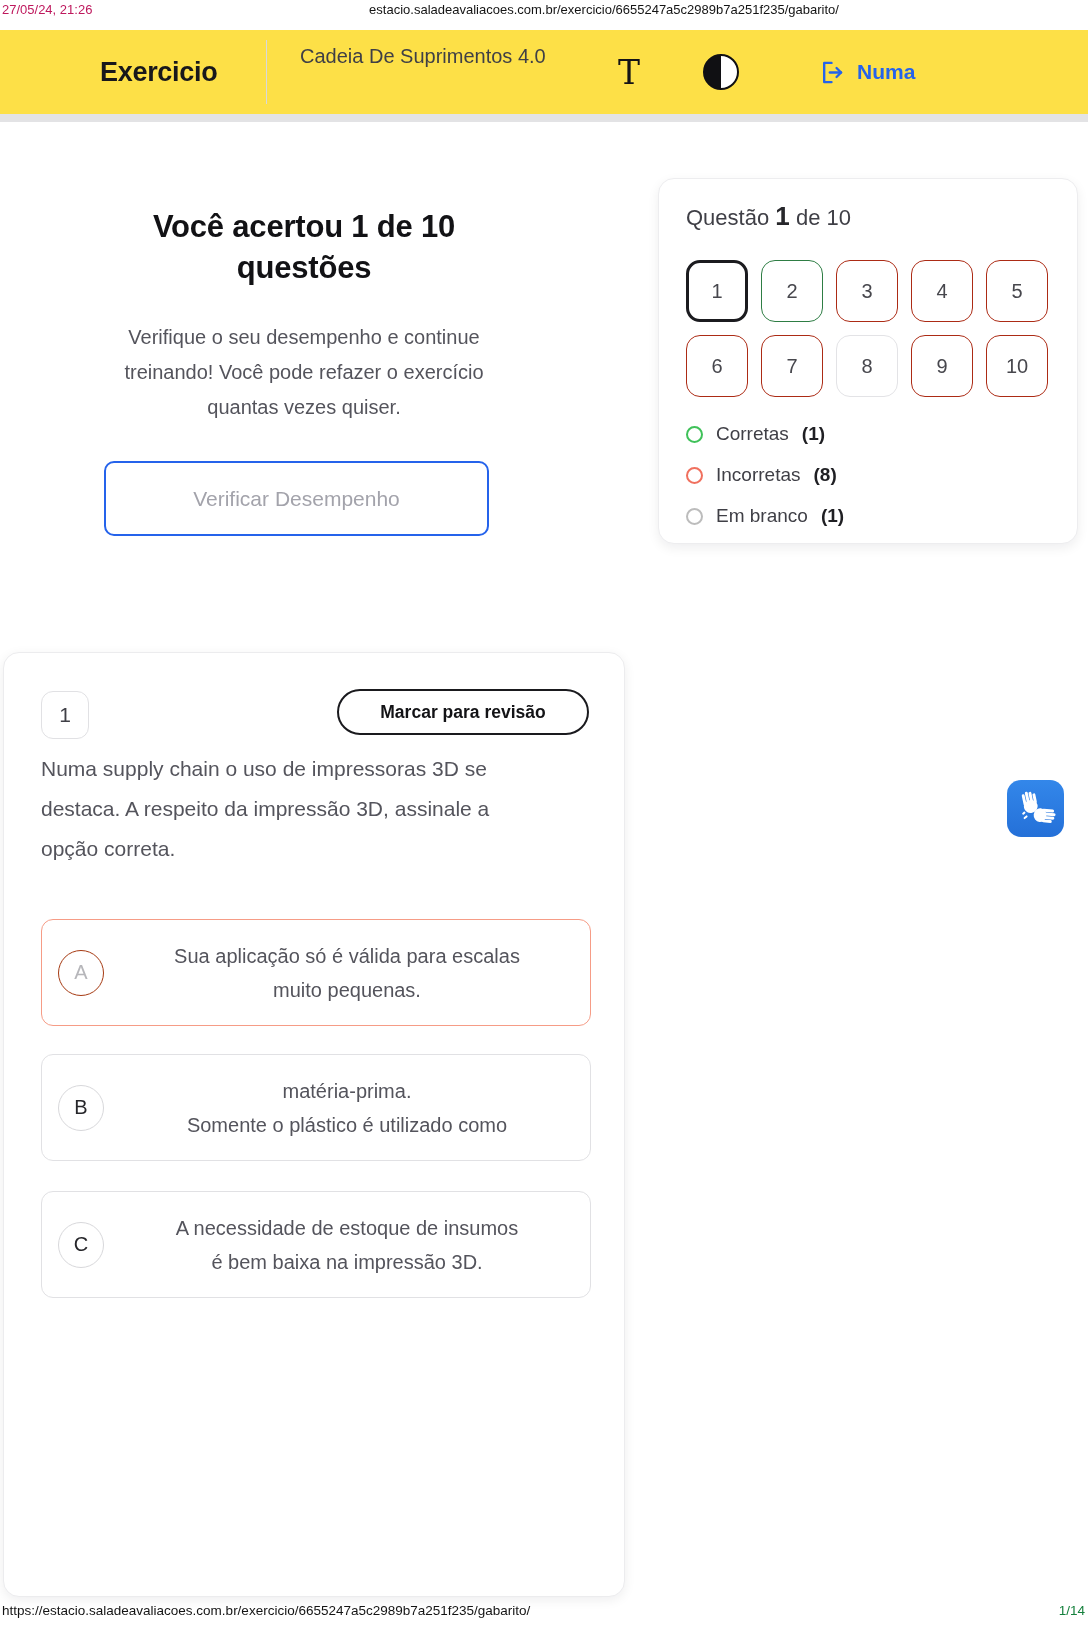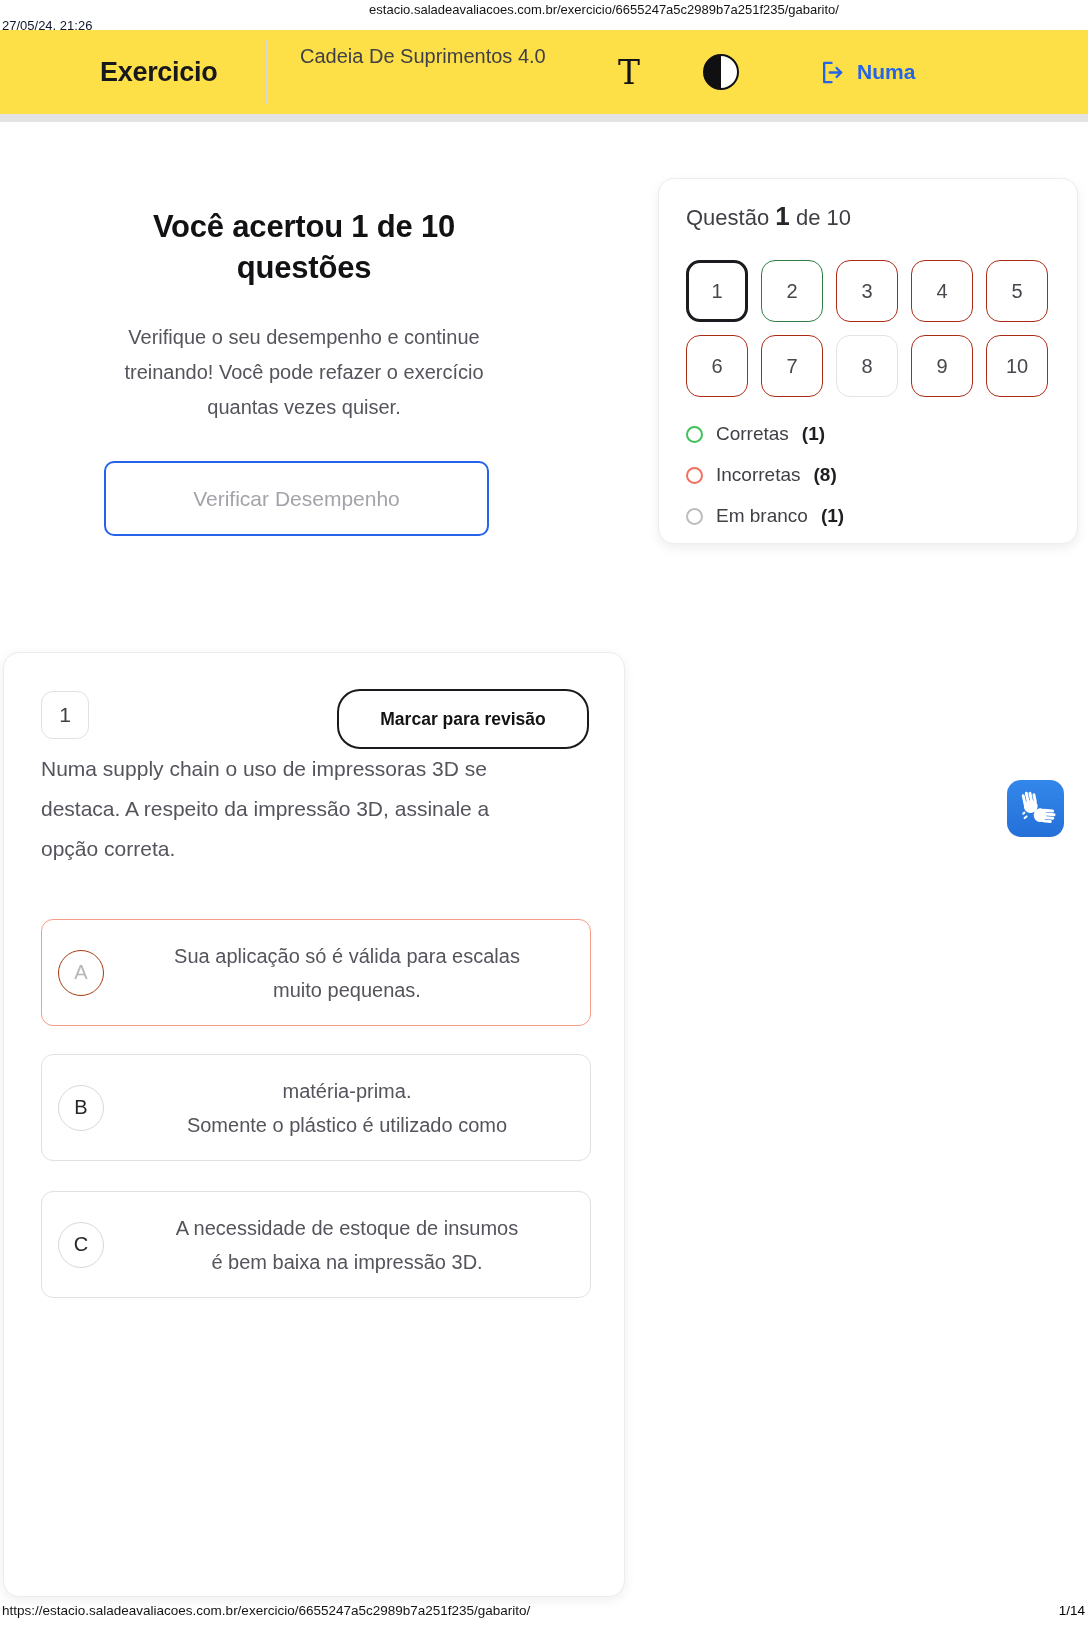--- a/index.html
+++ b/index.html
@@ -1,24 +1,24 @@
 <!DOCTYPE html>
 <html><head>
 <meta charset="utf-8">
 <style>
   html,body{margin:0;padding:0;background:#ffffff;}
   .page{position:relative;width:1088px;height:1625px;background:#ffffff;overflow:hidden;
         font-family:"Liberation Sans",sans-serif;color:#1b1b1f;}
 
   
-  .print-date{position:absolute;top:2px;left:2px;font-size:13px;color:#0f172a;margin-top:16px;}
+  .print-date{position:absolute;top:2px;left:2px;font-size:13px;color:#be185d;}
   .print-url{position:absolute;top:2px;left:0;right:0;text-align:center;font-size:13px;color:#141414;
              transform:translateX(60px);}
   .print-footer-url{position:absolute;top:1603px;left:2px;font-size:13.5px;color:#141414;}
-  .print-footer-page{position:absolute;top:1603px;right:3px;font-size:13.5px;color:#000000;}
+  .print-footer-page{position:absolute;top:1603px;right:3px;font-size:13.5px;color:#15803d;}
 
   
   .app-header{position:absolute;top:30px;left:0;width:1088px;height:84px;background:#fde047;}
   .app-title{position:absolute;left:100px;top:50%;transform:translateY(-50%);
              font-size:27px;font-weight:700;color:#18181b;letter-spacing:-0.3px;}
   .header-vline{position:absolute;left:266px;top:10px;height:64px;width:1px;background:#d8d8dc;}
   .course-title{position:absolute;left:300px;top:11px;width:270px;font-size:20px;line-height:31px;color:#3f3f46;}
   .font-size-button{position:absolute;left:604px;top:14px;width:50px;height:56px;background:none;border:none;
              cursor:pointer;display:flex;align-items:center;justify-content:center;}
   .font-size-glyph{font-family:"DejaVu Serif","Liberation Serif",serif;font-size:33px;color:#131316;}
@@ -64,21 +64,21 @@
   .legend-count{font-weight:700;color:#1f1f23;}
 
   
   .question-card{position:absolute;left:3px;top:652px;width:622px;height:945px;background:#ffffff;
              border:1px solid #ececee;border-radius:16px;box-shadow:0 3px 12px rgba(20,20,30,0.07);
              box-sizing:border-box;}
   .qcard-row{position:absolute;top:36px;left:37px;right:35px;height:50px;}
   .qnumber-box{position:absolute;left:0;top:2px;width:48px;height:48px;border:1.5px solid #e1e1e4;
              border-radius:12px;box-sizing:border-box;display:flex;align-items:center;justify-content:center;
              font-size:21px;color:#3f3f46;background:#ffffff;}
-  .review-button{position:absolute;right:0;top:0;width:252px;height:60px;background:#ffffff;
+  .review-button{position:absolute;right:0;top:0;width:252px;height:46px;background:#ffffff;
              border:2.5px solid #1a1a1e;border-radius:23px;cursor:pointer;
              font-family:"Liberation Sans",sans-serif;font-size:17.5px;font-weight:700;color:#131316;}
   .question-text{position:absolute;top:96px;left:37px;width:500px;font-size:21px;line-height:40px;color:#54545c;}
 
   .option{position:absolute;left:37px;width:550px;height:107px;background:#ffffff;
              border:1.5px solid #e1e1e4;border-radius:12px;box-sizing:border-box;cursor:pointer;
              display:flex;align-items:center;text-align:left;padding:0;font-family:"Liberation Sans",sans-serif;}
   .option-a{top:266px;}
   .option-b{top:401px;}
   .option-c{top:538px;}

